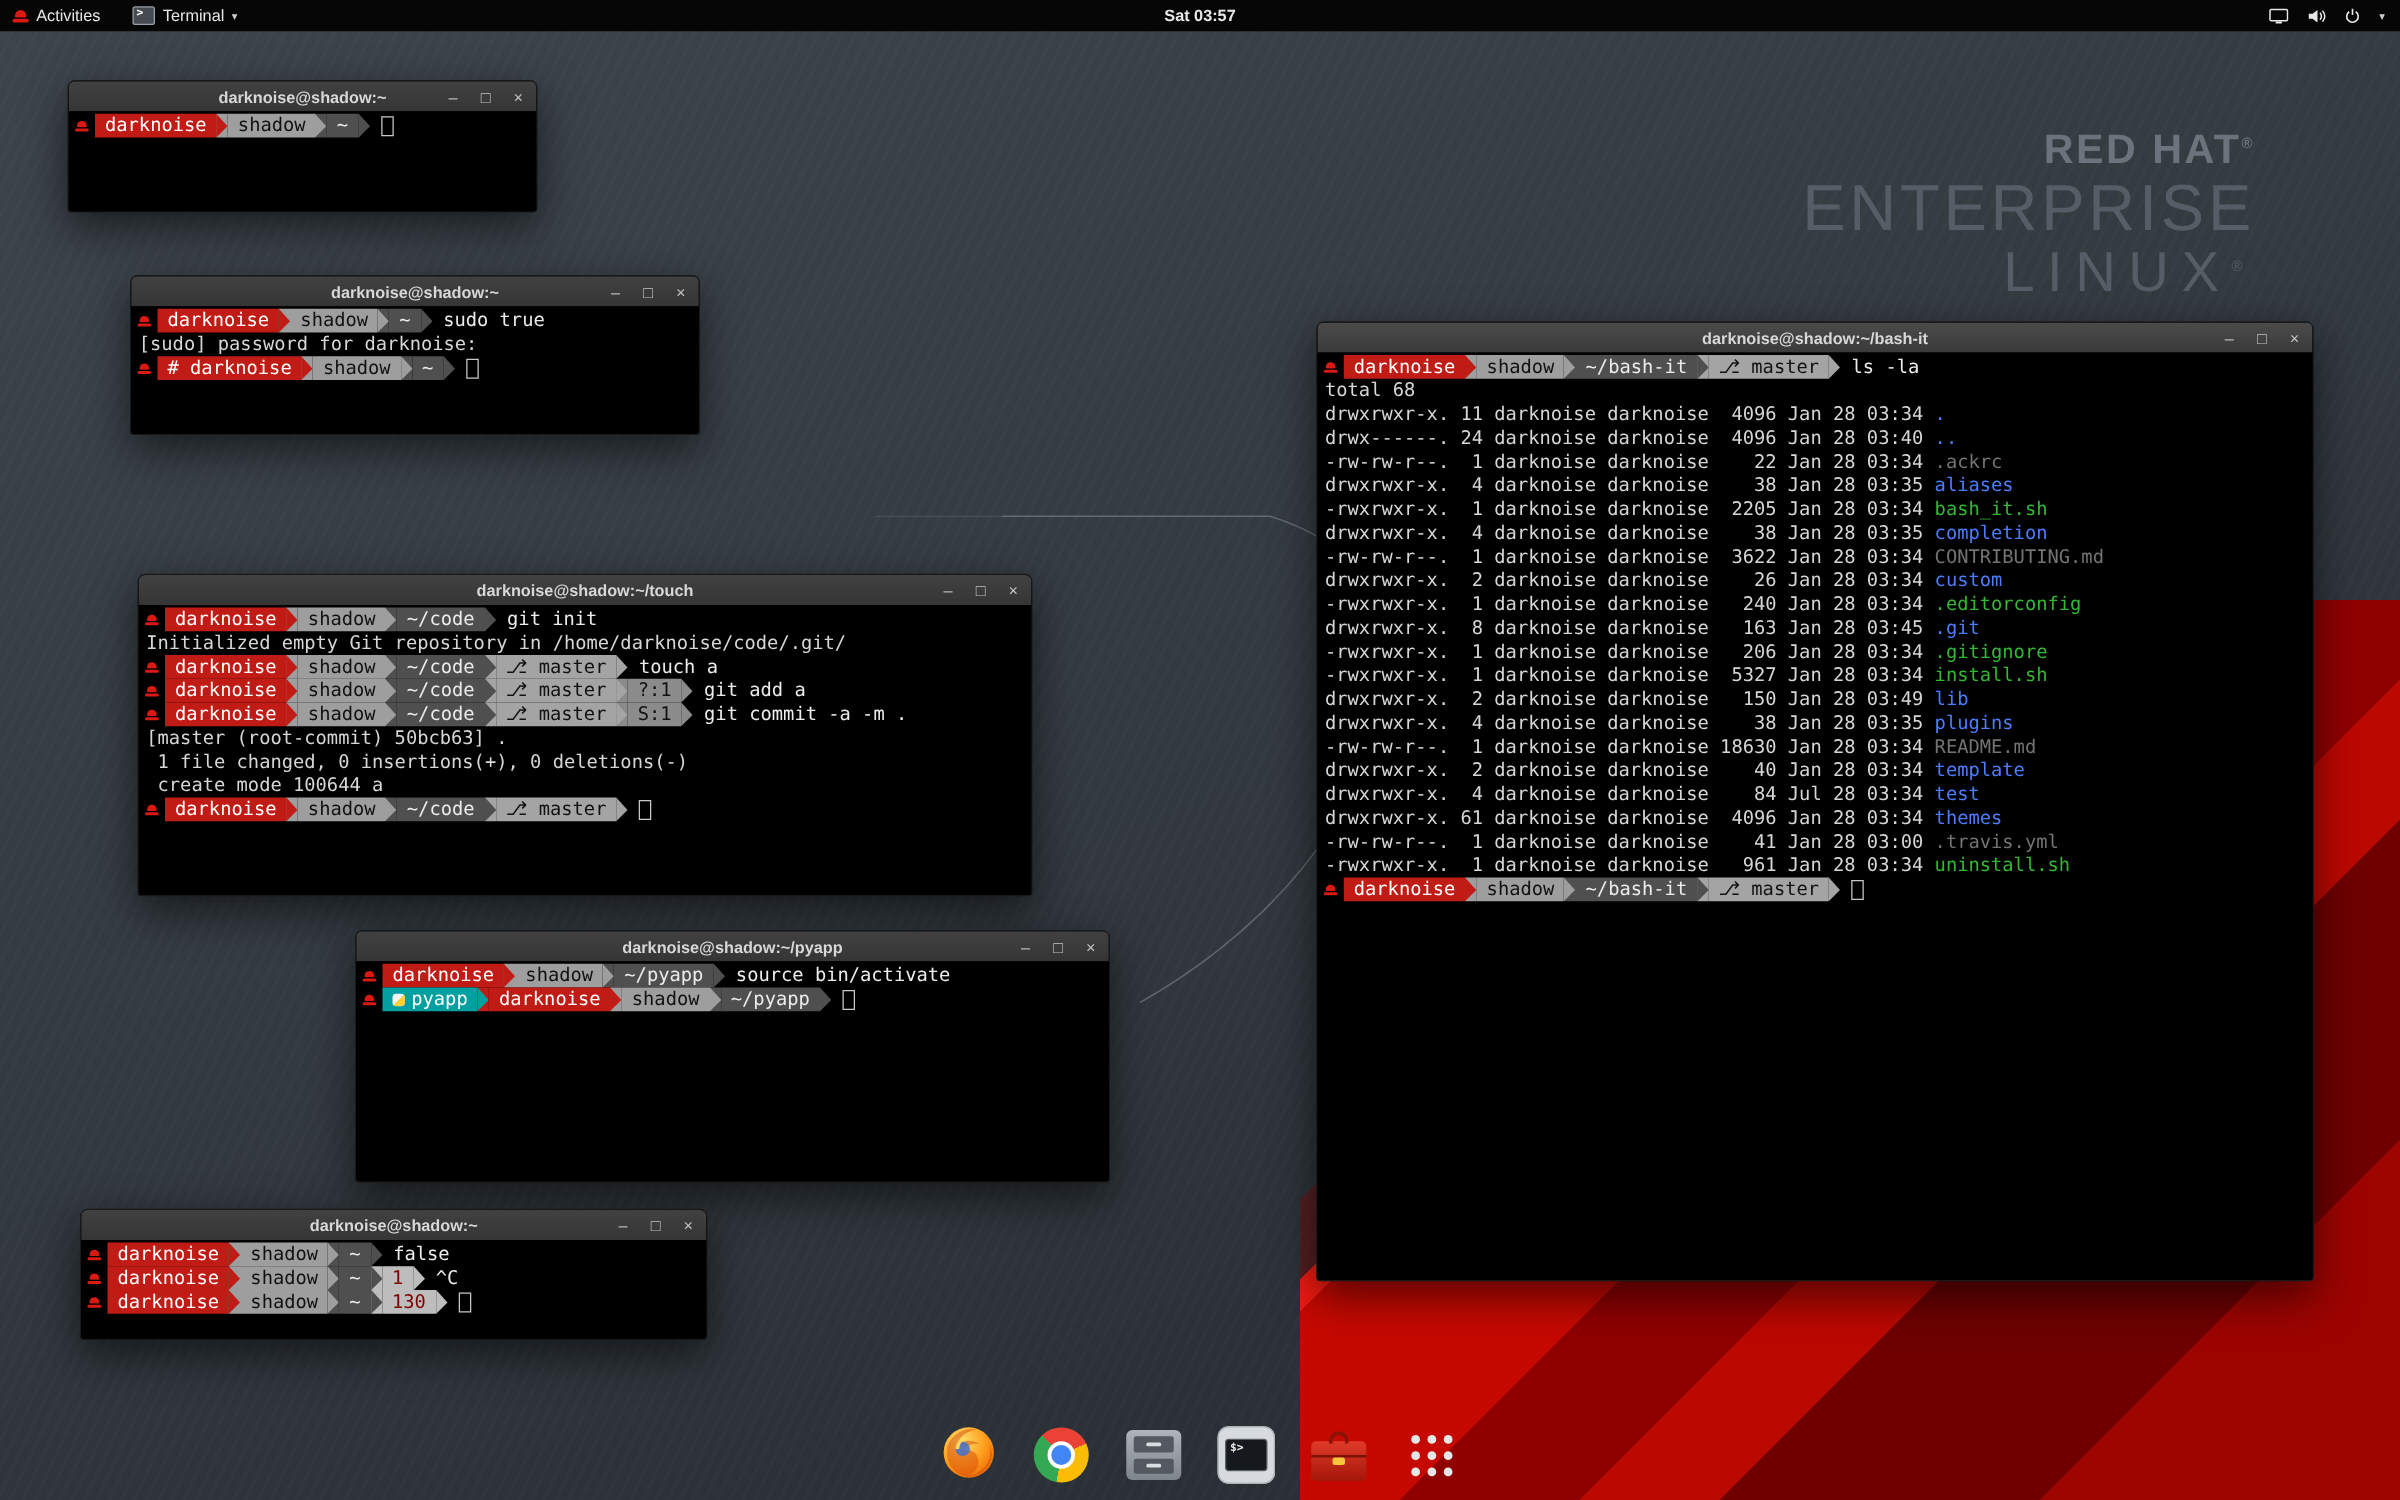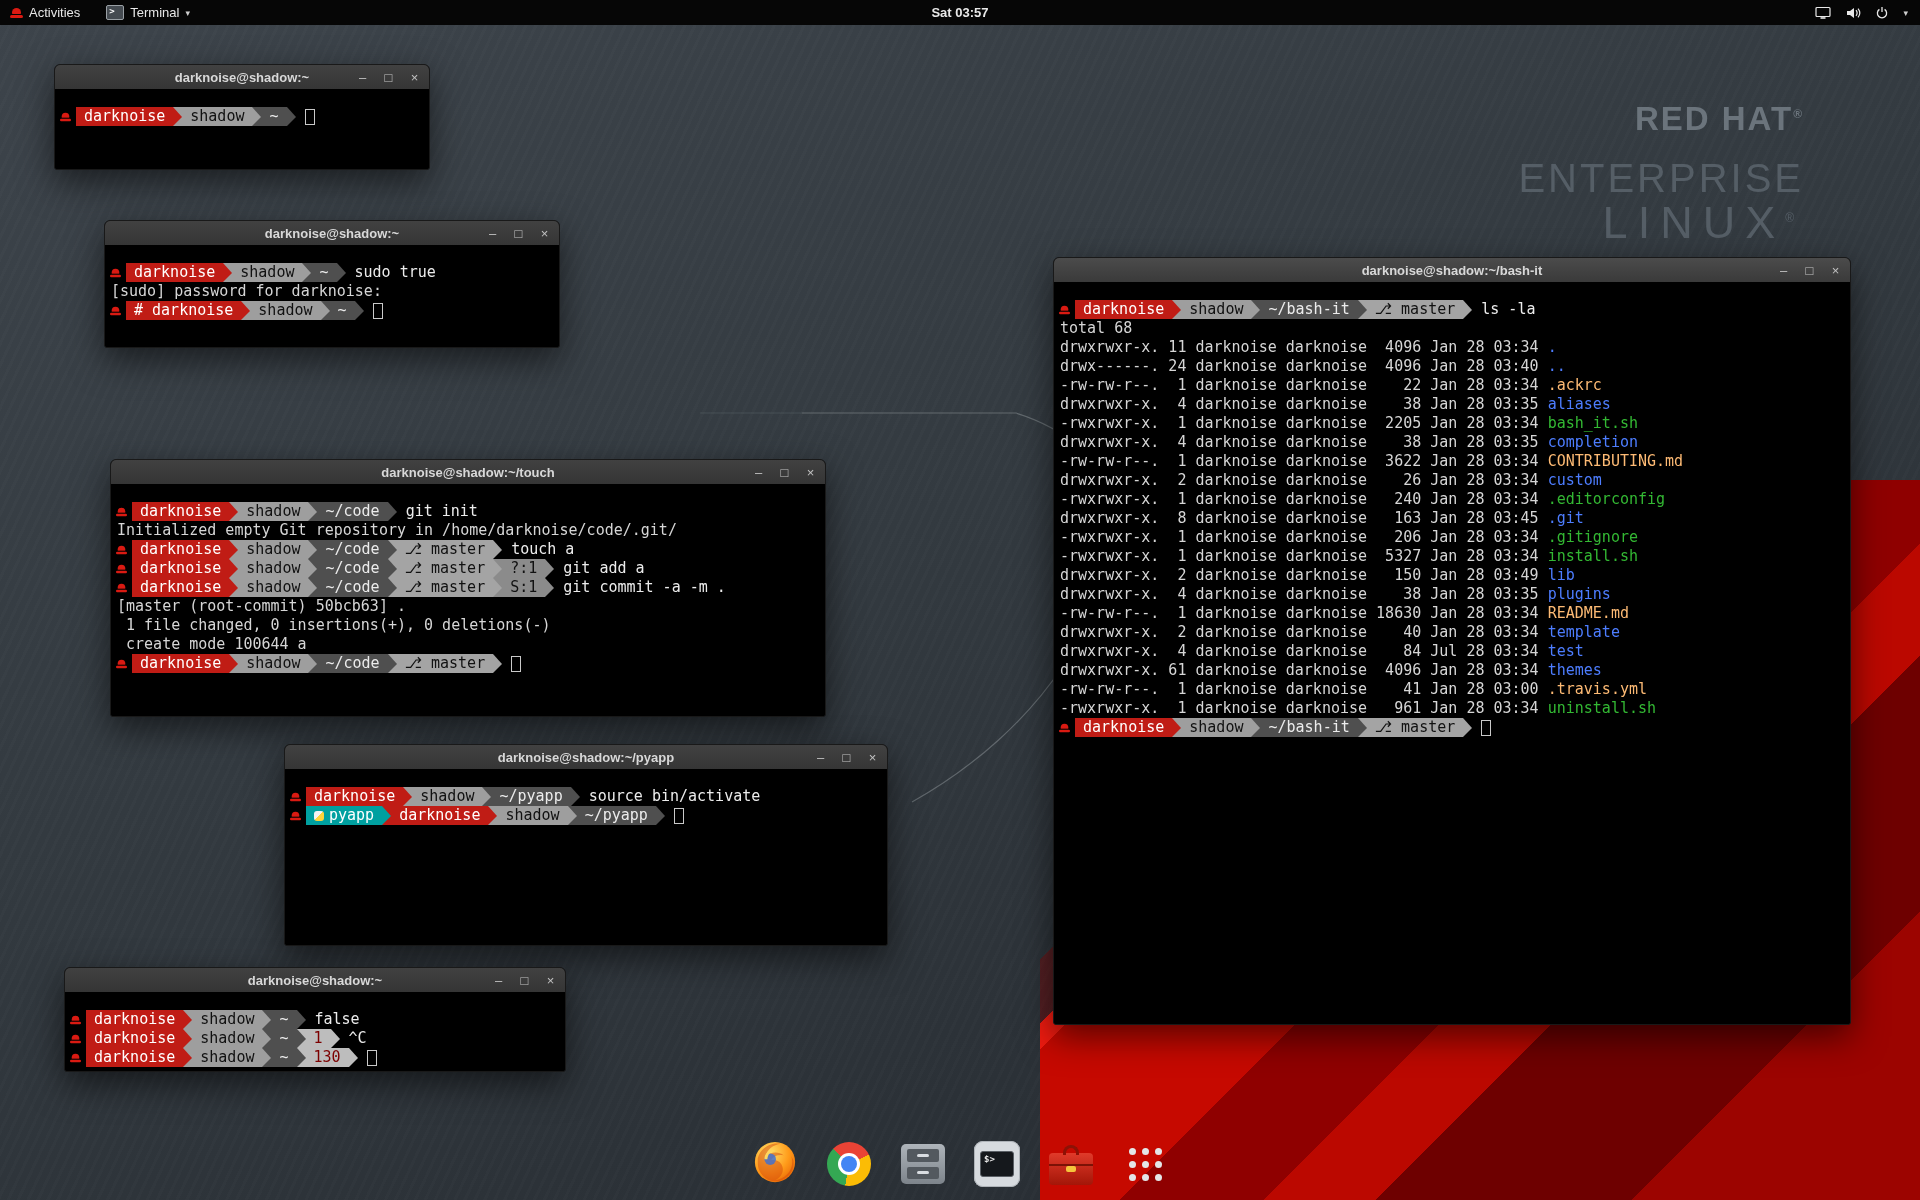--- a/index.html
+++ b/index.html
@@ -15,21 +15,21 @@
       rgba(140,0,0,.40) 30% 34%,
       #ef1b10 34% 35.6%,
       #c60900 35.6% 50%,
       #8f0000 50% 59%,
       #bb0800 59% 66%,
       #6e0000 66% 82%,
       #9c0400 82% 100%);}
   
   .brand{position:absolute;top:102px;right:116px;line-height:1.05;text-align:right;}
   .brand-redhat{font-size:33px;font-weight:700;color:#6b747c;letter-spacing:2px;}
-  .brand-ent{font-size:40px;color:#555e66;letter-spacing:3px;margin-top:20px;}
+  .brand-ent{font-size:52px;color:#555e66;letter-spacing:3px;margin-top:3px;}
   .brand-linux{font-size:45px;color:#555e66;letter-spacing:10px;}
   .reg{font-size:12px;vertical-align:super;}
   
   .topbar{position:absolute;top:0;left:0;right:0;height:25px;background:#060606;z-index:100;
     display:flex;align-items:center;color:#e8e8e8;font-size:13px;}
   .tb-left{display:flex;align-items:center;gap:26px;padding-left:10px;}
   .tb-item{display:flex;align-items:center;gap:6px;height:25px;}
   .tb-clock{position:absolute;left:50%;transform:translateX(-50%);font-weight:700;}
   .tb-right{margin-left:auto;display:flex;align-items:center;gap:14px;padding-right:12px;}
   .caret{font-size:9px;color:#cfcfcf;}
@@ -47,35 +47,35 @@
   .window{position:absolute;background:#000;border:1px solid #191919;
     border-radius:6px 6px 3px 3px;box-shadow:0 12px 34px rgba(0,0,0,.55);}
   .titlebar{height:24px;background:linear-gradient(#414141,#353535);
     border-bottom:1px solid #262626;border-radius:5px 5px 0 0;
     display:flex;align-items:center;justify-content:center;position:relative;}
   .window.focused .titlebar{background:linear-gradient(#4b4b4b,#3a3a3a);}
   .title{font-size:13px;font-weight:700;color:#d8d8d8;}
   .winbtns{position:absolute;right:8px;top:0;bottom:0;display:flex;align-items:center;gap:13px;}
   .wbtn{color:#c2c2c2;font-size:13px;line-height:13px;width:13px;text-align:center;}
   .term-body{position:absolute;top:24px;left:0;right:0;bottom:0;background:#000;
-    overflow:hidden;padding-top:18px;border-radius:0 0 3px 3px;}
+    overflow:hidden;padding-top:2px;border-radius:0 0 3px 3px;}
   .term-line{height:19px;display:flex;align-items:center;white-space:pre;
     font:15px/19px "DejaVu Sans Mono",monospace;color:#d6d6d6;}
   .term-line.out{padding-left:6px;}
   .term-line .hat-icon{transform:scale(.85);margin:0 4px 0 4px;}
   .pseg{display:inline-flex;align-items:center;height:19px;padding:0 8px;gap:5px;}
   .parrow{width:0;height:0;border-top:10px solid transparent;border-bottom:9px solid transparent;
     border-left:9px solid transparent;flex:none;}
   .cmd{margin-left:9px;color:#ececec;}
   .cursor{width:8px;height:14px;border:1px solid #c9c9c9;margin-left:9px;flex:none;}
   .py-icon{width:10px;height:10px;border-radius:3px;flex:none;
     background:linear-gradient(135deg,#f3f3f3 0 50%,#ffd43b 50% 100%);}
   .fn-dir{color:#4d7dff;}
   .fn-exec{color:#33b833;}
-  .fn-plain{color:#fdba74;}
+  .fn-plain{color:#737373;}
   
   .dock{position:absolute;bottom:8px;left:50%;transform:translateX(-50%);
     display:flex;gap:18px;align-items:center;z-index:50;}
   .dock-item{width:56px;height:56px;display:flex;align-items:center;justify-content:center;}
   .chrome-ball{width:44px;height:44px;border-radius:50%;position:relative;
     background:conic-gradient(from -45deg,#ea4335 0 110deg,#fbbc05 110deg 235deg,#34a853 235deg 360deg);}
   .chrome-ball::before{content:"";position:absolute;inset:11px;background:#fff;border-radius:50%;}
   .chrome-ball::after{content:"";position:absolute;inset:14px;background:#4285f4;border-radius:50%;}
   .files-ic{width:44px;height:40px;background:linear-gradient(#aeb4ba,#7d848b);border-radius:5px;
     padding:5px 6px;display:flex;flex-direction:column;gap:5px;box-sizing:border-box;}

